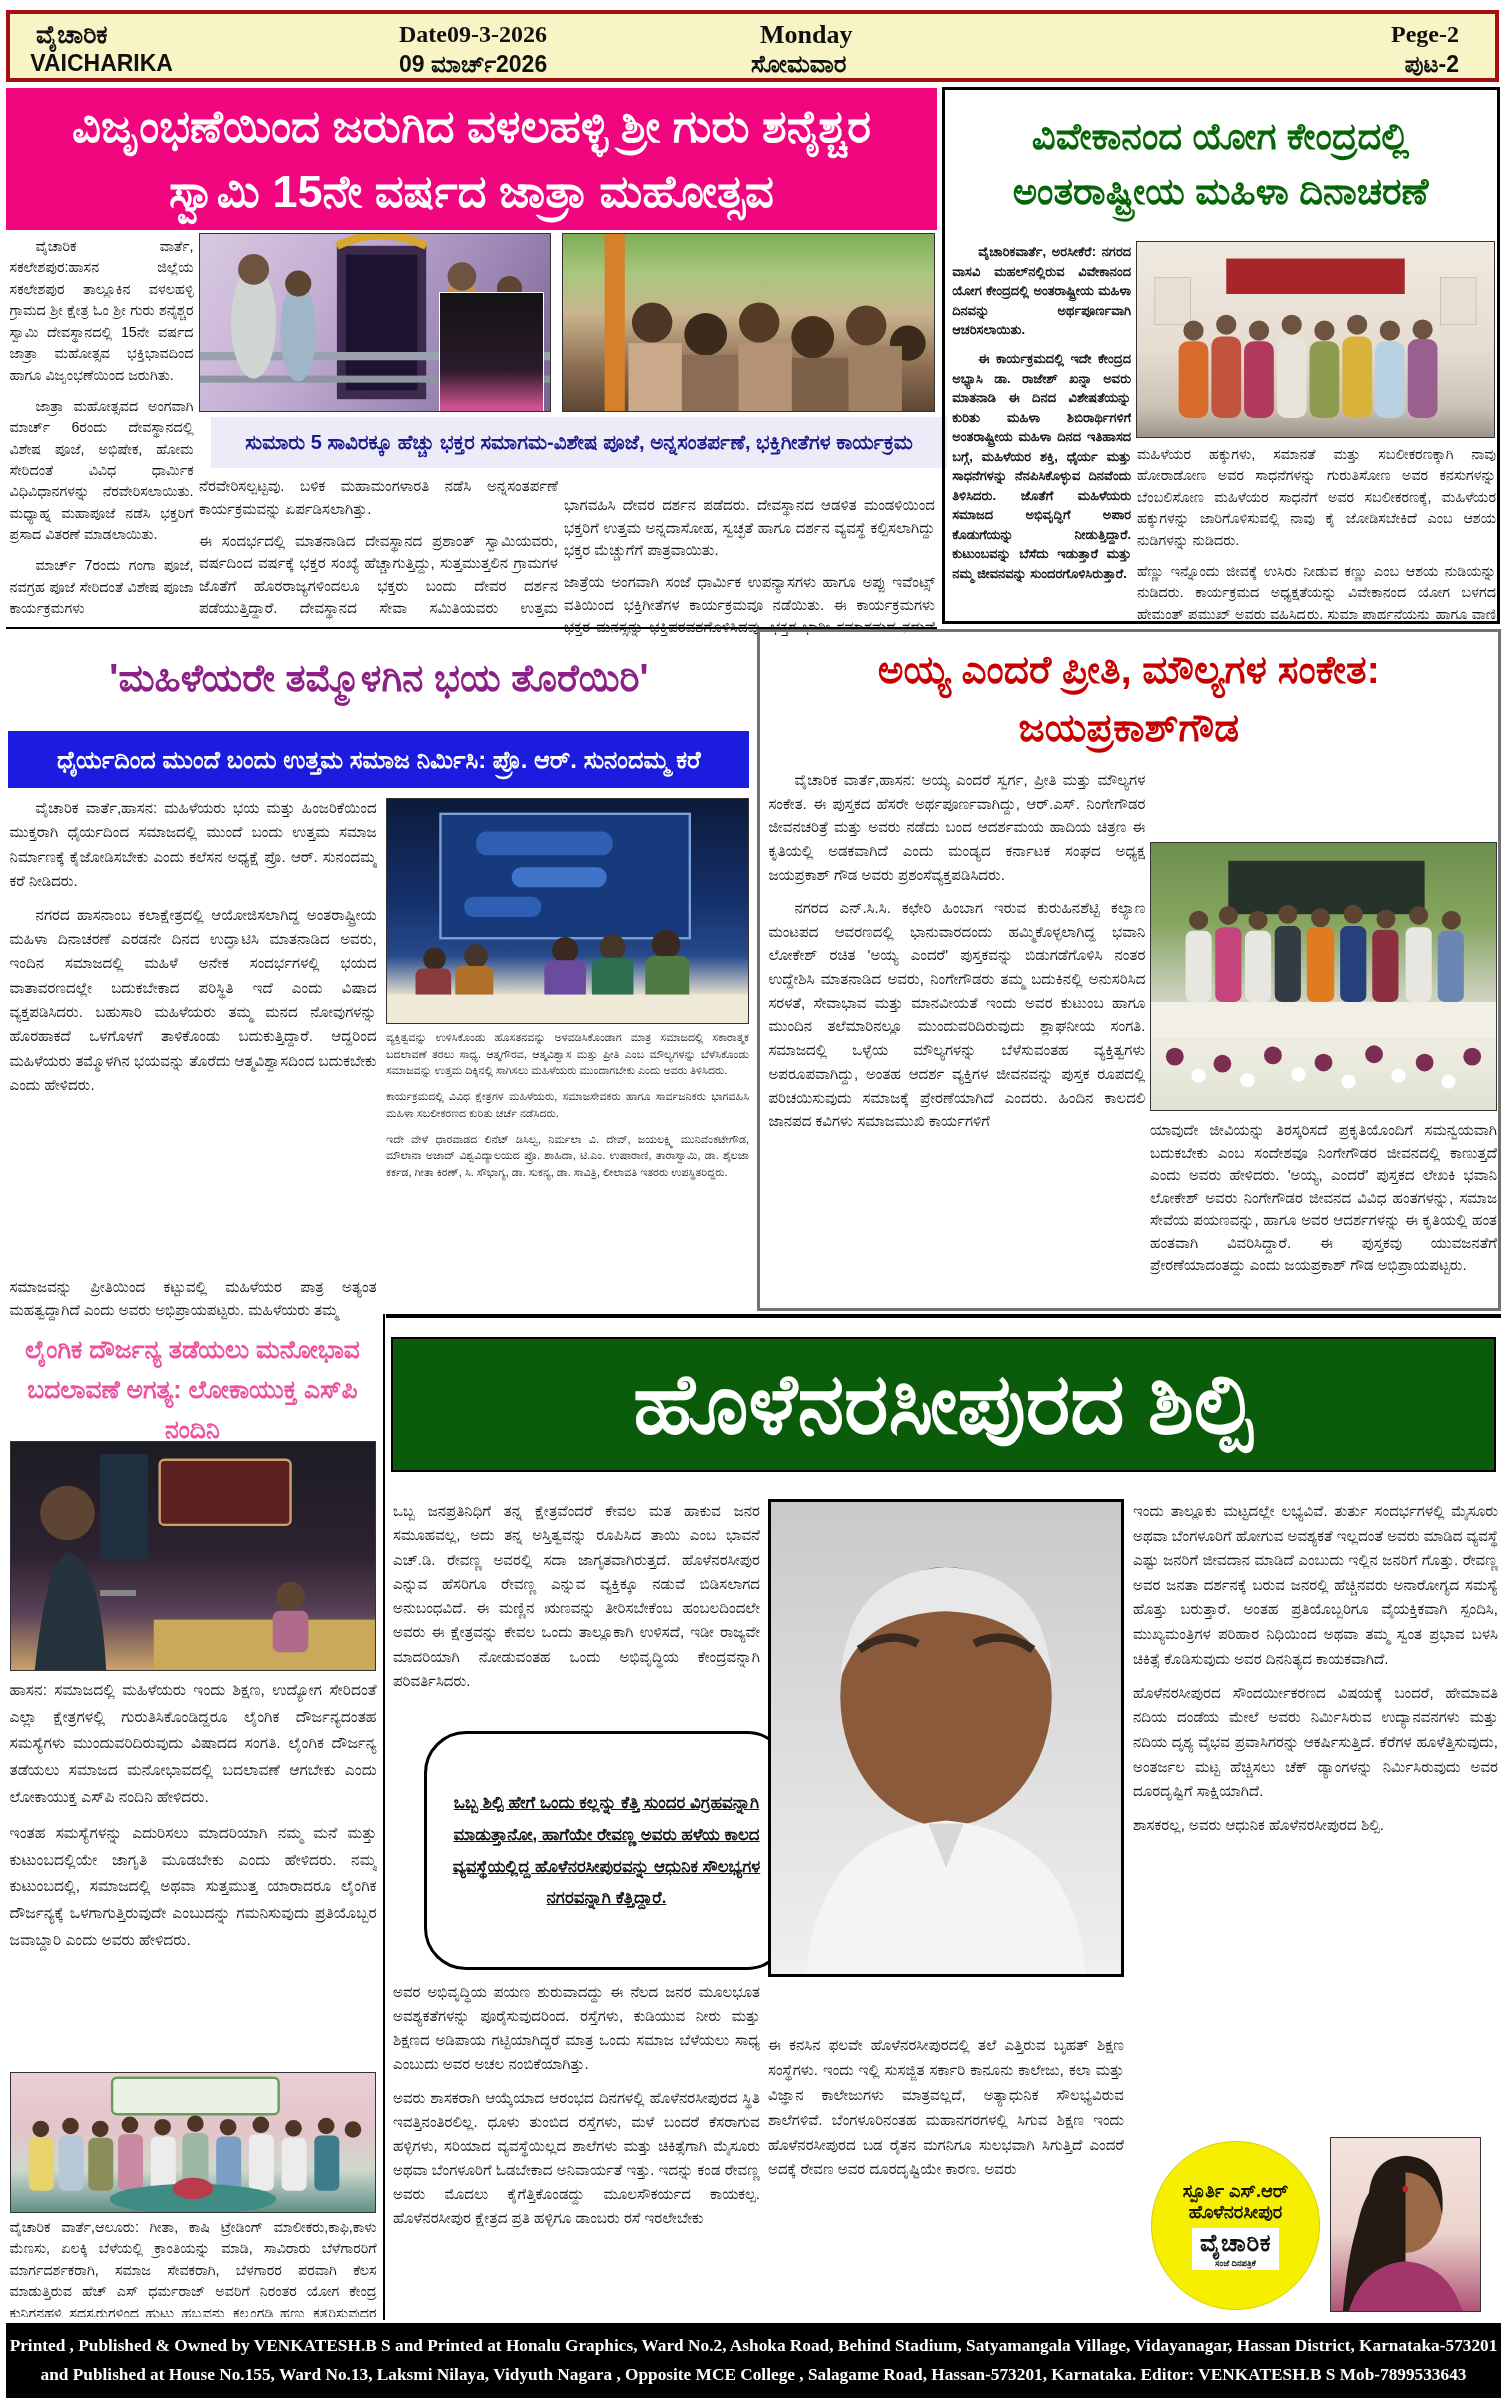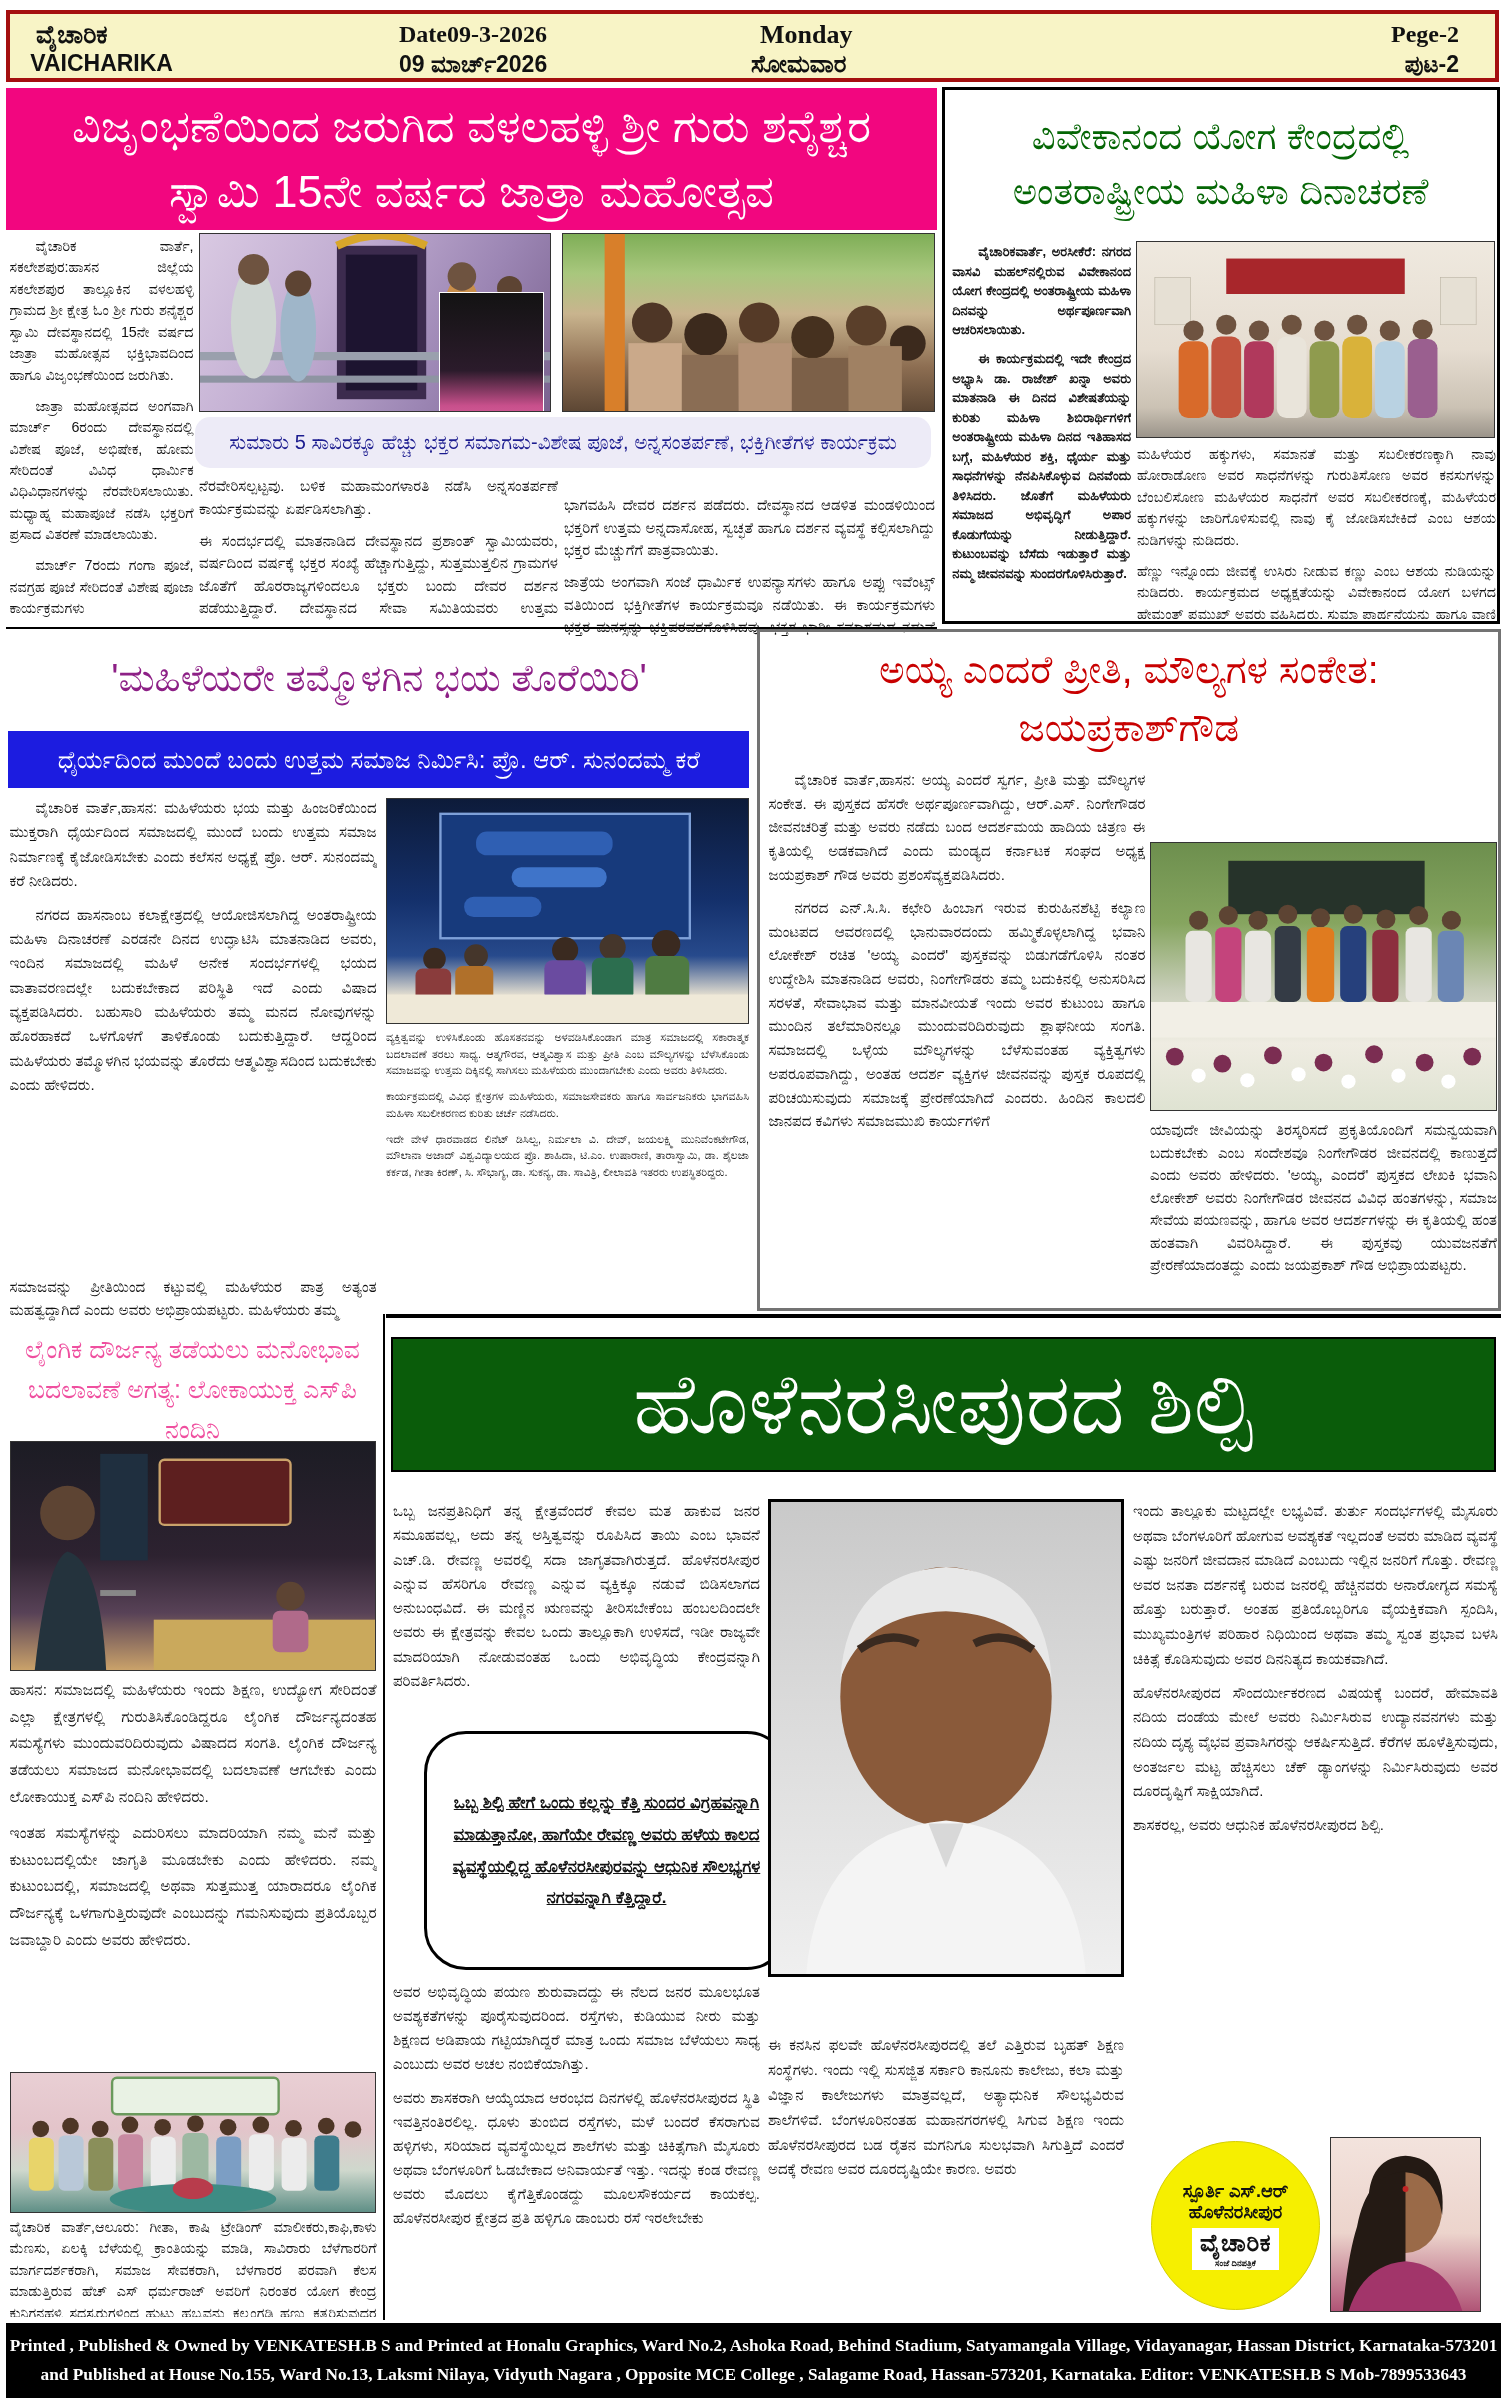--- a/index.html
+++ b/index.html
@@ -12,21 +12,21 @@
   *{box-sizing:border-box;margin:0;padding:0;}
   html,body{background:#ffffff;}
   body{width:1506px;font-family:"Liberation Sans",sans-serif;color:#111;}
   #page{position:relative;width:1506px;height:2401px;background:#fff;overflow:hidden;}
   .abs{position:absolute;}
   .col{position:absolute;overflow:hidden;text-align:justify;line-height:1.5;}
   .col p{margin:0 0 9.6px 0;text-indent:26px;}
   .nohead p{text-indent:0;}
   .photo{position:absolute;overflow:hidden;border:0.6px solid #333;}
   .photo svg{position:absolute;left:0;top:0;width:100%;height:100%;display:block;}
-  .headline{display:flex;align-items:center;justify-content:center;text-align:center;font-weight:normal;}
+  .headline{display:flex;align-items:center;justify-content:center;text-align:center;font-weight:bold;}
   .rule{position:absolute;background:#000;}
   
   #masthead{border:4.8px solid var(--c-mast_border);background:var(--c-mast_bg);}
   #masthead .cell{position:absolute;font-weight:bold;white-space:nowrap;}
   .serifish{font-family:"Liberation Serif",serif;}
   
   .ph-temple{background:linear-gradient(120deg,#d9c9e2 0%,#c2aed2 35%,#9c86b4 70%,#7a628f 100%);}
   .ph-crowd{background:linear-gradient(180deg,#7fae57 0%,#a8c77d 22%,#c9b48e 45%,#8d6e52 75%,#5d4734 100%);}
   .ph-yoga{background:linear-gradient(180deg,#efe9df 0%,#e6ddd1 55%,#cbc2b4 85%,#9b948a 100%);}
   .ph-stage{background:linear-gradient(180deg,#0d1b3a 0%,#14306b 45%,#274a8c 70%,#e8e2d2 88%,#d9d2bf 100%);}
@@ -106,21 +106,21 @@
       <circle cx="510" cy="155" r="34" fill="#5a3f2a"></circle>
         <circle cx="580" cy="185" r="30" fill="#3c2a1d"></circle>
       <rect x="110" y="185" width="90" height="115" fill="#caa98a"></rect>
       <rect x="200" y="205" width="95" height="95" fill="#8a6d54"></rect>
       <rect x="295" y="185" width="90" height="115" fill="#b59377"></rect>
       <rect x="385" y="210" width="95" height="90" fill="#7c6048"></rect>
       <rect x="480" y="190" width="90" height="110" fill="#a08163"></rect>
     </svg>
   </div>
 
-  <div class="abs headline" style="left:195px;top:417px;width:736px;height:51px;background:var(--c-subhead_bg);color:var(--c-subhead_fg);font-size:20px;border-radius:15px;">
+  <div class="abs headline" style="left:211px;top:417px;width:736px;height:51px;background:var(--c-subhead_bg);color:var(--c-subhead_fg);font-size:20px;">
     <span>ಸುಮಾರು 5 ಸಾವಿರಕ್ಕೂ ಹೆಚ್ಚು ಭಕ್ತರ ಸಮಾಗಮ-ವಿಶೇಷ ಪೂಜೆ, ಅನ್ನಸಂತರ್ಪಣೆ, ಭಕ್ತಿಗೀತೆಗಳ ಕಾರ್ಯಕ್ರಮ</span>
   </div>
 
   <div class="col nohead" style="left:199px;top:475px;width:359px;height:149px;font-size:15px;">
     <p>ನೆರವೇರಿಸಲ್ಪಟ್ಟವು. ಬಳಿಕ ಮಹಾಮಂಗಳಾರತಿ ನಡೆಸಿ ಅನ್ನಸಂತರ್ಪಣೆ ಕಾರ್ಯಕ್ರಮವನ್ನು ಏರ್ಪಡಿಸಲಾಗಿತ್ತು.</p>
     <p>ಈ ಸಂದರ್ಭದಲ್ಲಿ ಮಾತನಾಡಿದ ದೇವಸ್ಥಾನದ ಪ್ರಶಾಂತ್ ಸ್ವಾಮಿಯವರು, ವರ್ಷದಿಂದ ವರ್ಷಕ್ಕೆ ಭಕ್ತರ ಸಂಖ್ಯೆ ಹೆಚ್ಚಾಗುತ್ತಿದ್ದು, ಸುತ್ತಮುತ್ತಲಿನ ಗ್ರಾಮಗಳ ಜೊತೆಗೆ ಹೊರರಾಜ್ಯಗಳಿಂದಲೂ ಭಕ್ತರು ಬಂದು ದೇವರ ದರ್ಶನ ಪಡೆಯುತ್ತಿದ್ದಾರೆ. ದೇವಸ್ಥಾನದ ಸೇವಾ ಸಮಿತಿಯವರು ಉತ್ತಮ ವ್ಯವಸ್ಥೆಯೊಂದಿಗೆ ಜಾತ್ರಾ ಮಹೋತ್ಸವವನ್ನು ಯಶಸ್ವಿಯಾಗಿ ನೆಡೆಯುತ್ತಿದೆ ಎಂದು ಹೇಳಿದರು.ಸುಮಾರು 5 ಸಾವಿರಕ್ಕೂ ಹೆಚ್ಚು ಭಕ್ತರು ಜಾತ್ರೆಯಲ್ಲಿ</p>
   </div>
   <div class="col nohead" style="left:564px;top:494px;width:371px;height:149px;font-size:15px;">
     <p>ಭಾಗವಹಿಸಿ ದೇವರ ದರ್ಶನ ಪಡೆದರು. ದೇವಸ್ಥಾನದ ಆಡಳಿತ ಮಂಡಳಿಯಿಂದ ಭಕ್ತರಿಗೆ ಉತ್ತಮ ಅನ್ನದಾಸೋಹ, ಸ್ವಚ್ಛತೆ ಹಾಗೂ ದರ್ಶನ ವ್ಯವಸ್ಥೆ ಕಲ್ಪಿಸಲಾಗಿದ್ದು ಭಕ್ತರ ಮೆಚ್ಚುಗೆಗೆ ಪಾತ್ರವಾಯಿತು.</p>
     <p>ಜಾತ್ರೆಯ ಅಂಗವಾಗಿ ಸಂಜೆ ಧಾರ್ಮಿಕ ಉಪನ್ಯಾಸಗಳು ಹಾಗೂ ಅಪ್ಪು ಇವೆಂಟ್ಸ್ ವತಿಯಿಂದ ಭಕ್ತಿಗೀತೆಗಳ ಕಾರ್ಯಕ್ರಮವೂ ನಡೆಯಿತು. ಈ ಕಾರ್ಯಕ್ರಮಗಳು ಭಕ್ತರ ಮನಸ್ಸನ್ನು ಭಕ್ತಿಪರವಶಗೊಳಿಸಿದವು. ಭಕ್ತರ ಭಾರೀ ಸಮಾಗಮದ ನಡುವೆ ಜಾತ್ರಾ ಮಹೋತ್ಸವ ಯಶಸ್ವಿಯಾಗಿ ನೆರವೇರಿತು.</p>

